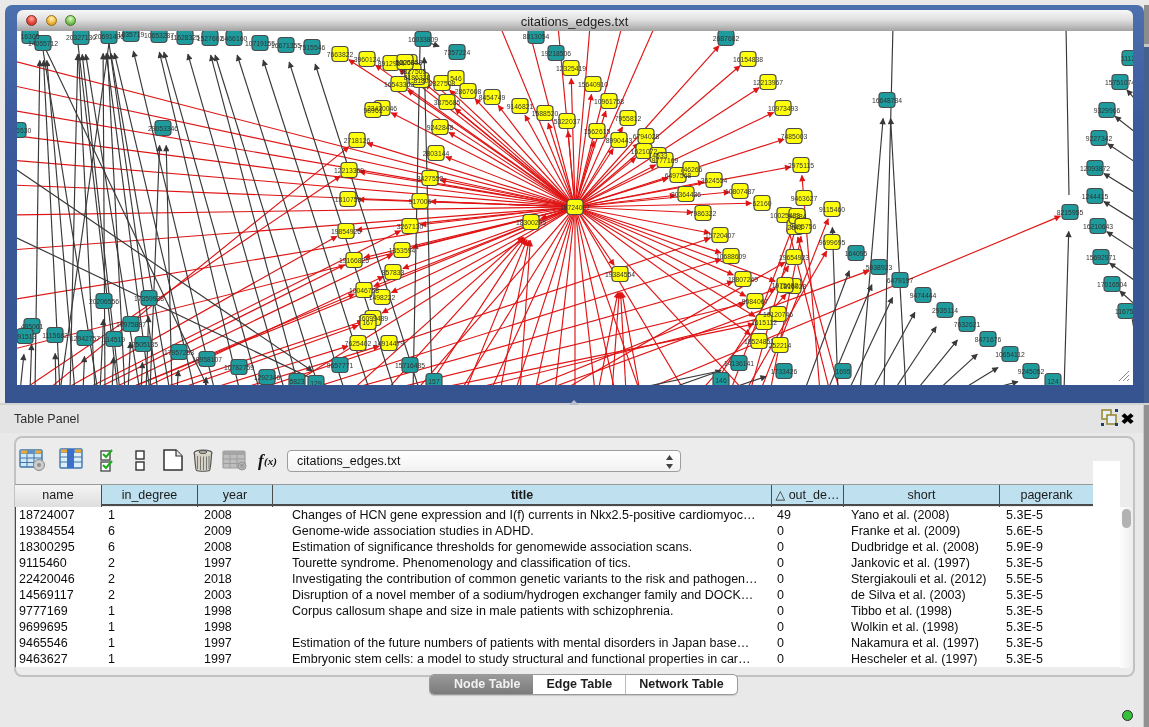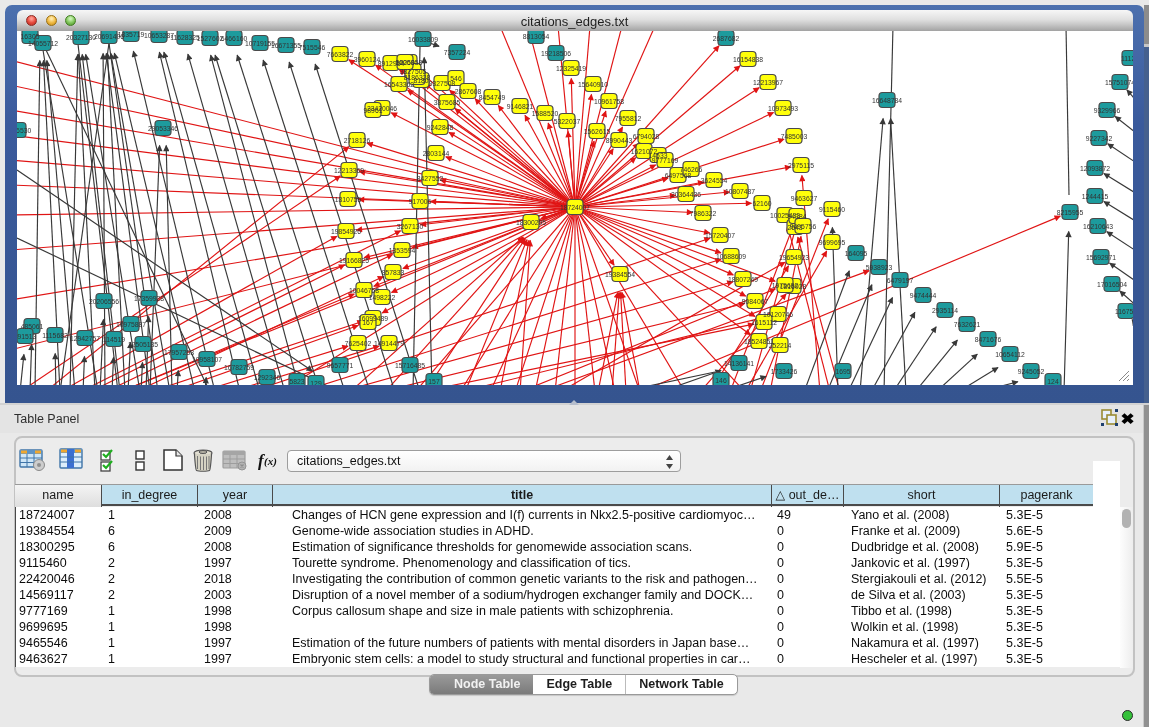--- a/index.html
+++ b/index.html
@@ -694,21 +694,21 @@
       <span class="c5">Franke et al. (2009)</span>
       <span class="c6">5.6E-5</span>
     </div>
     <div class="tr" style="top:32px">
       <span class="c0">18300295</span>
       <span class="c1">6</span>
       <span class="c2">2008</span>
       <span class="c3">Estimation of significance thresholds for genomewide association scans.</span>
       <span class="c4">0</span>
       <span class="c5">Dudbridge et al. (2008)</span>
-      <span class="c6">5.9E-5</span>
+      <span class="c6">5.9E-9</span>
     </div>
     <div class="tr" style="top:48px">
       <span class="c0">9115460</span>
       <span class="c1">2</span>
       <span class="c2">1997</span>
       <span class="c3">Tourette syndrome. Phenomenology and classification of tics.</span>
       <span class="c4">0</span>
       <span class="c5">Jankovic et al. (1997)</span>
       <span class="c6">5.3E-5</span>
     </div>

